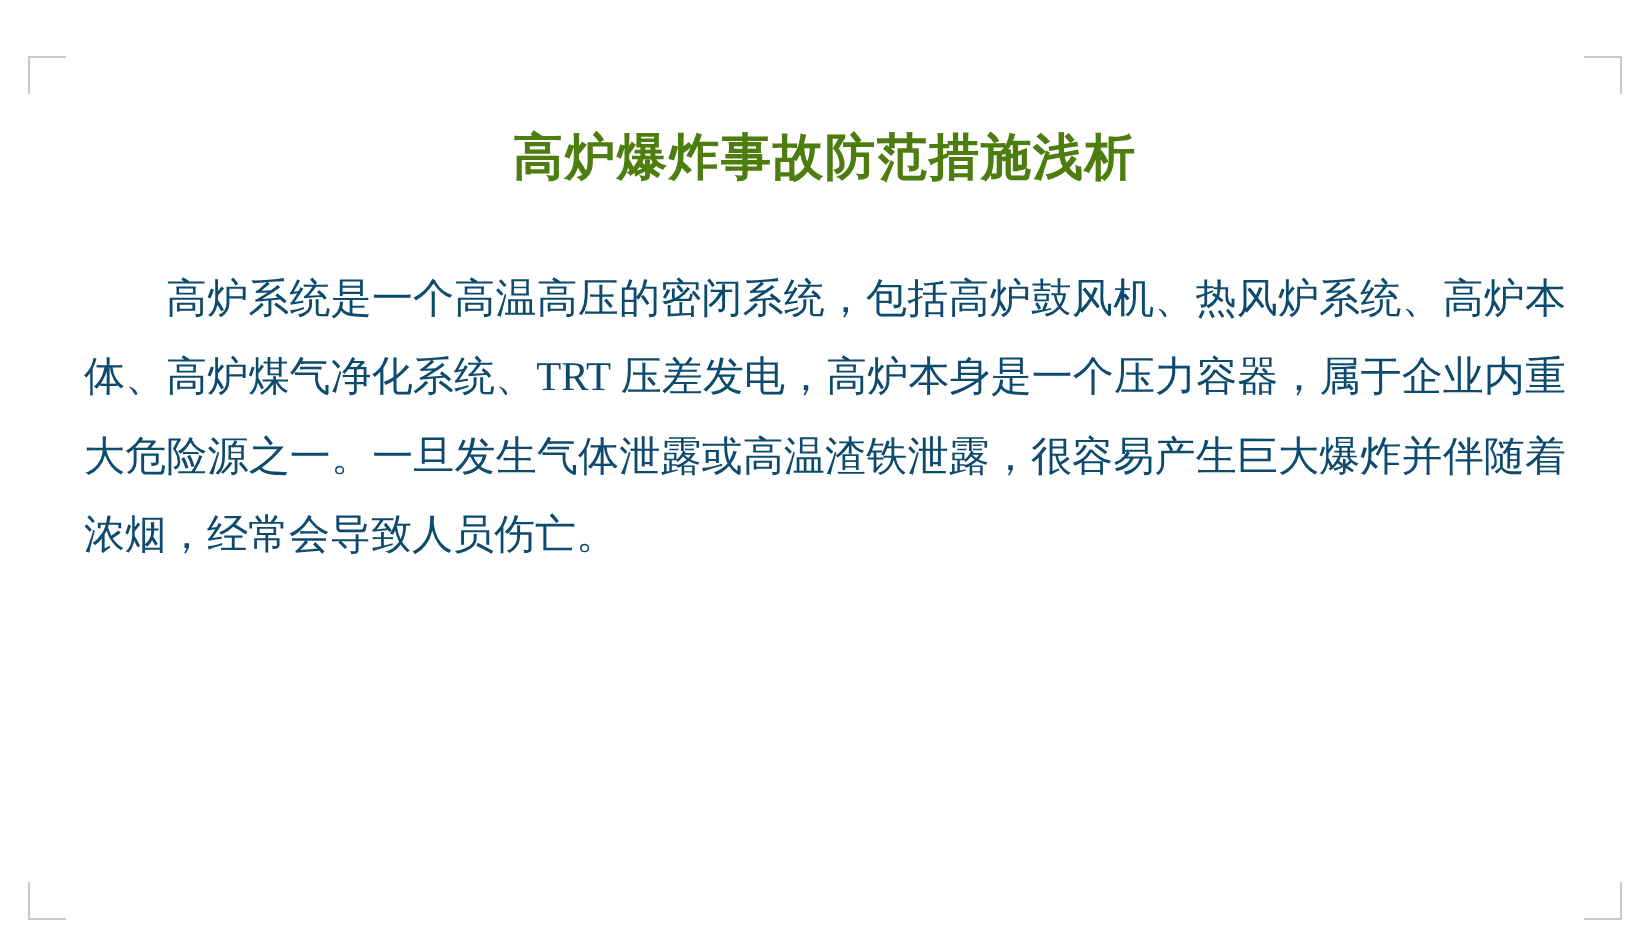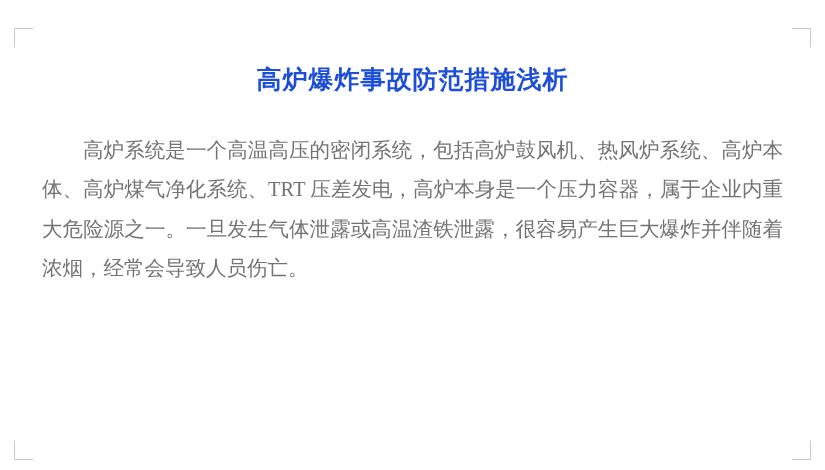--- a/index.html
+++ b/index.html
@@ -38,29 +38,29 @@
     position: absolute;
     top: 62px;
     left: 42px;
     right: 42px;
   }
   .doc-title {
     text-align: center;
     font-family: "Liberation Sans", "DejaVu Sans", sans-serif;
     font-weight: bold;
     font-size: 25px;
-    color: #1d4ed8;
+    color: #4d7c0f;
     letter-spacing: 1px;
     margin: 0 0 34px 0;
     line-height: 1.4;
   }
   .para {
     font-family: "Liberation Serif", "DejaVu Serif", serif;
     font-size: 20.5px;
-    color: #737373;
+    color: #0c4a6e;
     line-height: 1.92;
     text-align: justify;
     text-justify: inter-ideograph;
     text-indent: 2em;
     margin: 0 0 10px 0;
   }
 </style>
 </head>
 <body>
 

